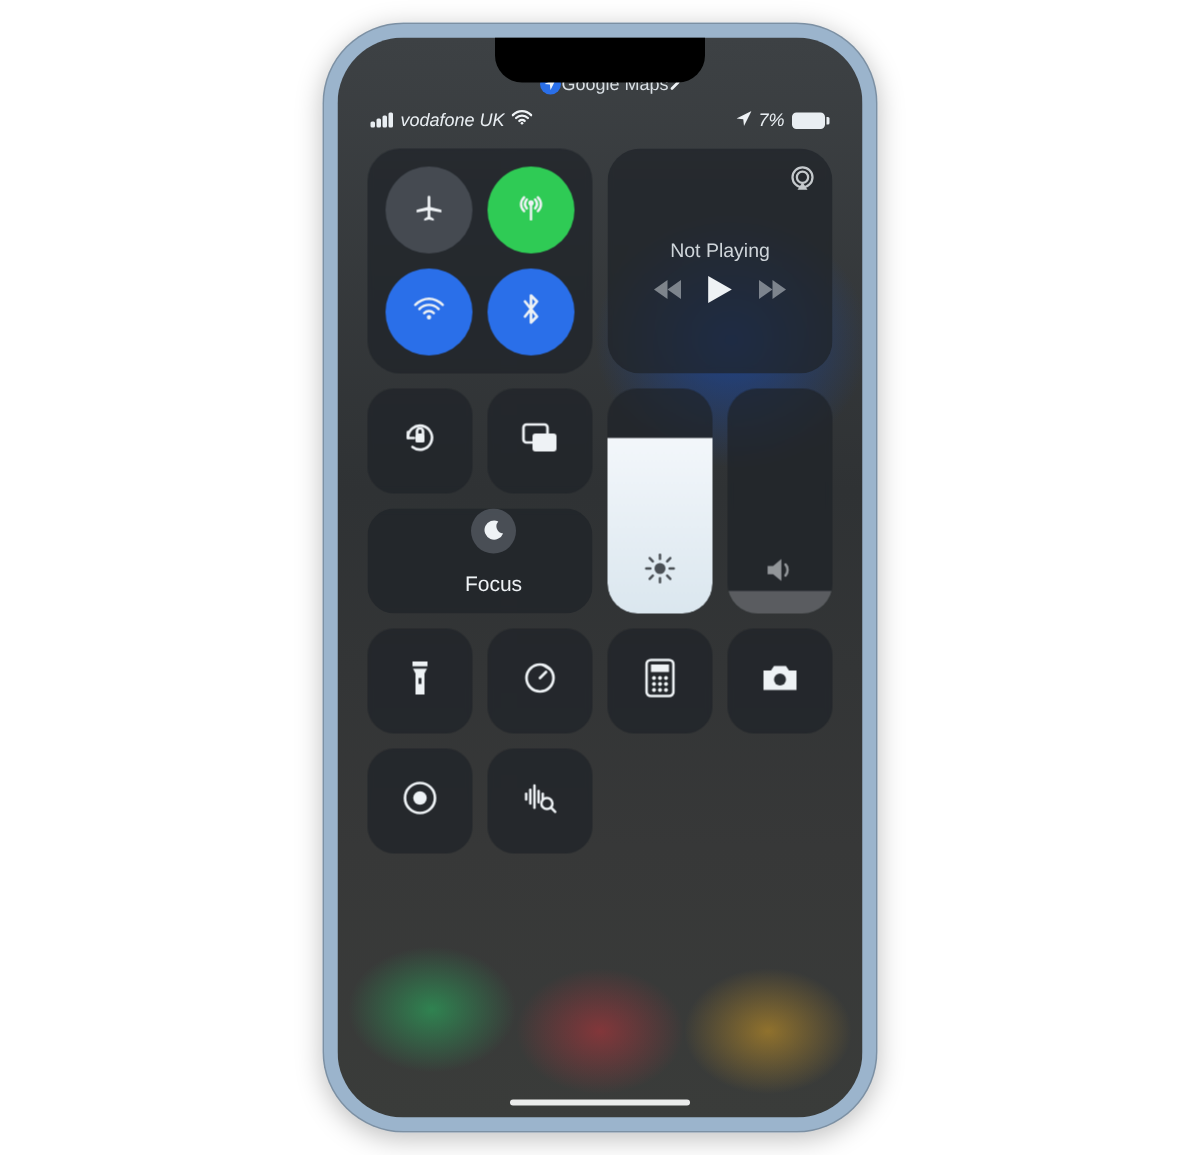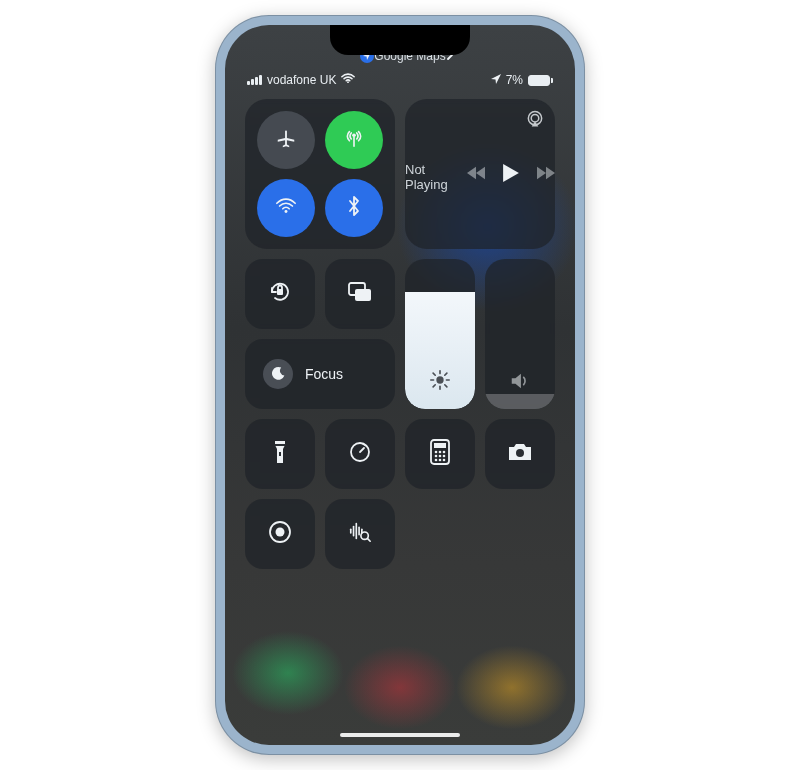--- a/index.html
+++ b/index.html
@@ -38,21 +38,21 @@
     position: absolute; bottom: 8px; left: 50%; transform: translateX(-50%);
     width: 120px; height: 4px; border-radius: 3px;
     background: rgba(255,255,255,.9);
   }
 
   
   .status-top { position: absolute; top: 24px; left: 14px; right: 0; text-align: center; font-size: 12px; color: #d9dfe4; display:flex; align-items:center; justify-content:center; gap:0;}
   .status-top .pill { width:14px; height:14px; border-radius:50%; background:#2a6fe9; display:inline-flex; align-items:center; justify-content:center;}
   .status-bar { position: absolute; top: 46px; left: 0; right: 0; height: 18px;
     display: flex; align-items: center; justify-content: space-between;
-    padding: 0 22px; font-size: 12px; color: #e9eef2; }
+    padding: 0 22px; font-size: 12px; color: #e9eef2; font-style: italic; }
   .status-left, .status-right { display:flex; align-items:center; gap:5px; }
   .bars { display:flex; gap:1px; align-items:flex-end;}
   .bars span { width:3px; background:#e9eef2; border-radius:1px;}
   .bars span:nth-child(1){height:4px}
   .bars span:nth-child(2){height:6px}
   .bars span:nth-child(3){height:8px}
   .bars span:nth-child(4){height:10px}
   .battery { display:flex; align-items:center; }
   .battery .body{ width:22px;height:11px;border:1px solid #e9eef2;border-radius:3px;background:#e9eef2;}
   .battery .tip{ width:2px;height:5px;background:#e9eef2;margin-left:1px;border-radius:0 1px 1px 0;}
@@ -65,35 +65,36 @@
     grid-auto-rows: 70px;
     gap: 10px;
   }
   .tile {
     background: rgba(30,34,40,.72);
     border-radius: 18px;
     color: #eef2f5;
     display:flex; align-items:center; justify-content:center;
     position:relative;
     backdrop-filter: blur(2px);
+    flex-direction: column;
   }
   .big    { grid-column: span 2; grid-row: span 2; border-radius: 22px; }
   .tall   { grid-row: span 2; border-radius: 20px; }
   .wide   { grid-column: span 2; }
   .small  { }
 
   
   .conn-grid { width:100%; height:100%; display:grid; grid-template-columns:1fr 1fr; grid-template-rows:1fr 1fr; padding:12px; gap:10px;}
   .cbtn { border-radius:50%; display:flex;align-items:center;justify-content:center; }
   .cbtn.dark  { background: rgba(80,86,94,.75); }
   .cbtn.green { background: #2fcb55; }
   .cbtn.blue  { background: #2a6fe9; }
 
   
-  .media { flex-direction:row; font-size:12px; color:#cfd5da; }
+  .media { flex-direction:column; font-size:12px; color:#cfd5da; }
   .airplay-corner { position:absolute; top:10px; right:10px; opacity:.8;}
   .media-title { margin-top:16px; margin-bottom:10px; font-size:13px;}
   .media-controls { display:flex; gap:18px; align-items:center; }
 
   
   .focus { justify-content:flex-start; padding-left:18px; gap:12px; font-size:14px;}
   .focus .moon { width:30px;height:30px;border-radius:50%;background:rgba(90,96,104,.7);display:flex;align-items:center;justify-content:center;}
 
   
   .slider { overflow:hidden; padding:0; }

